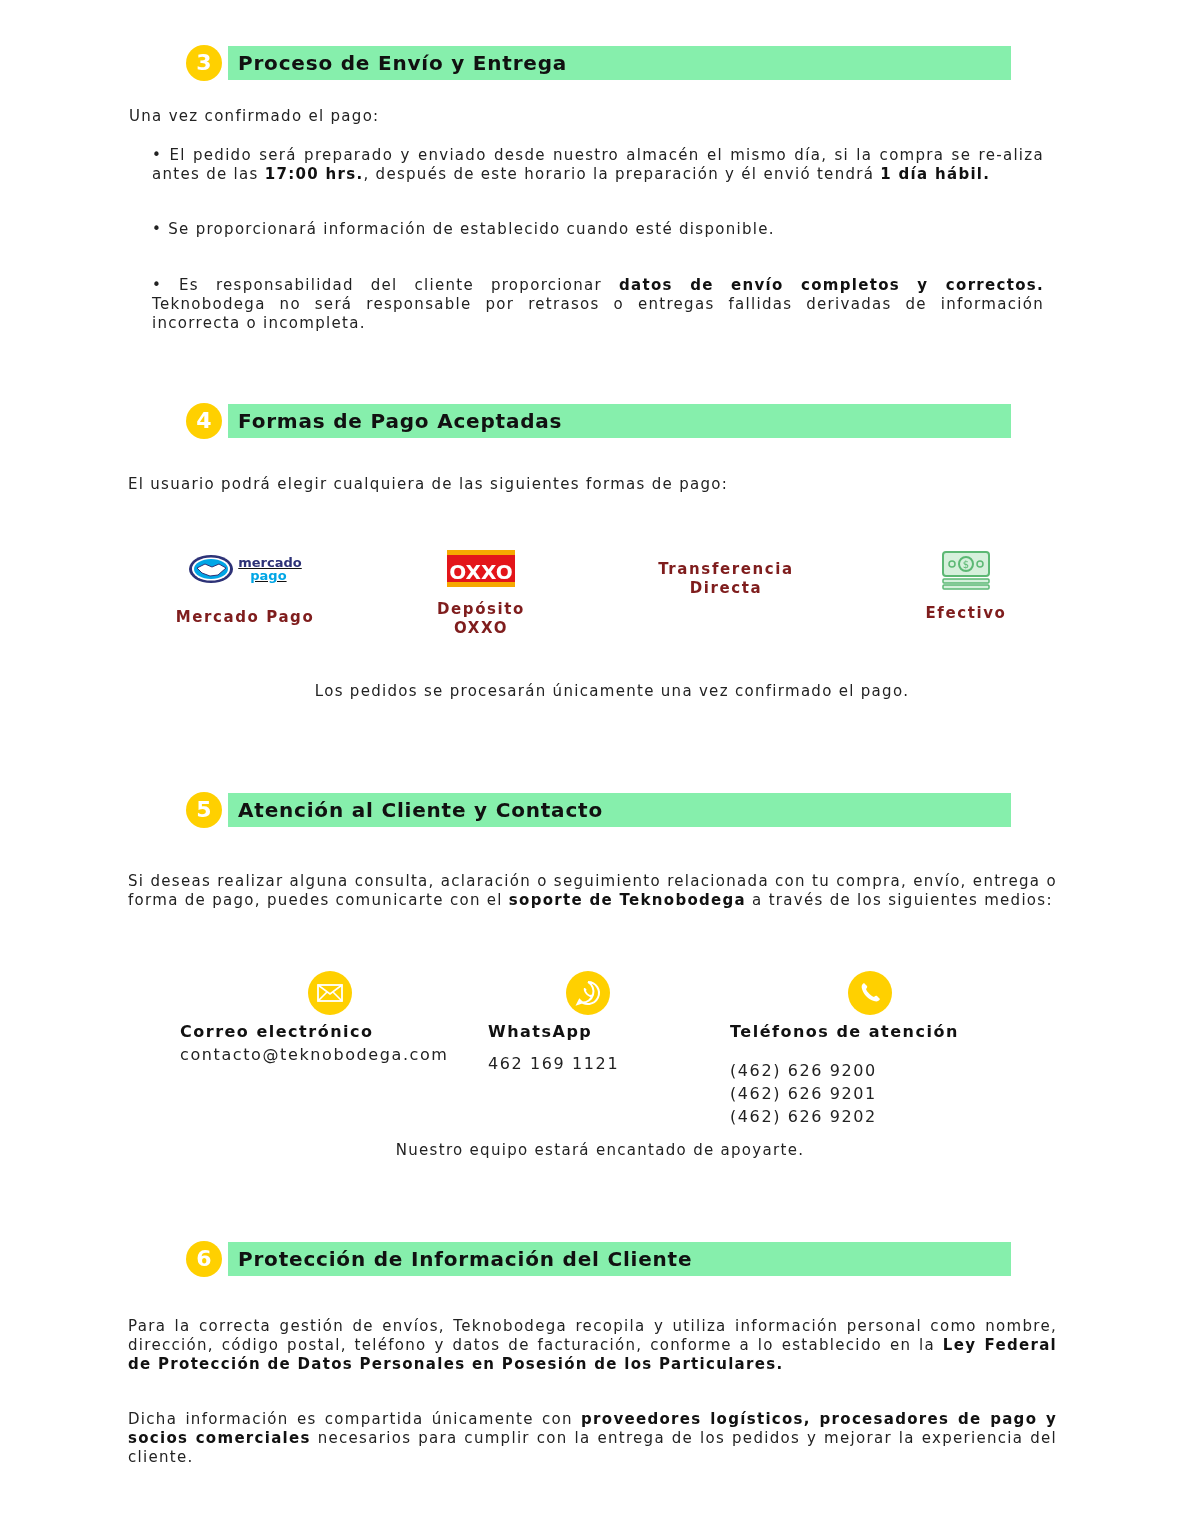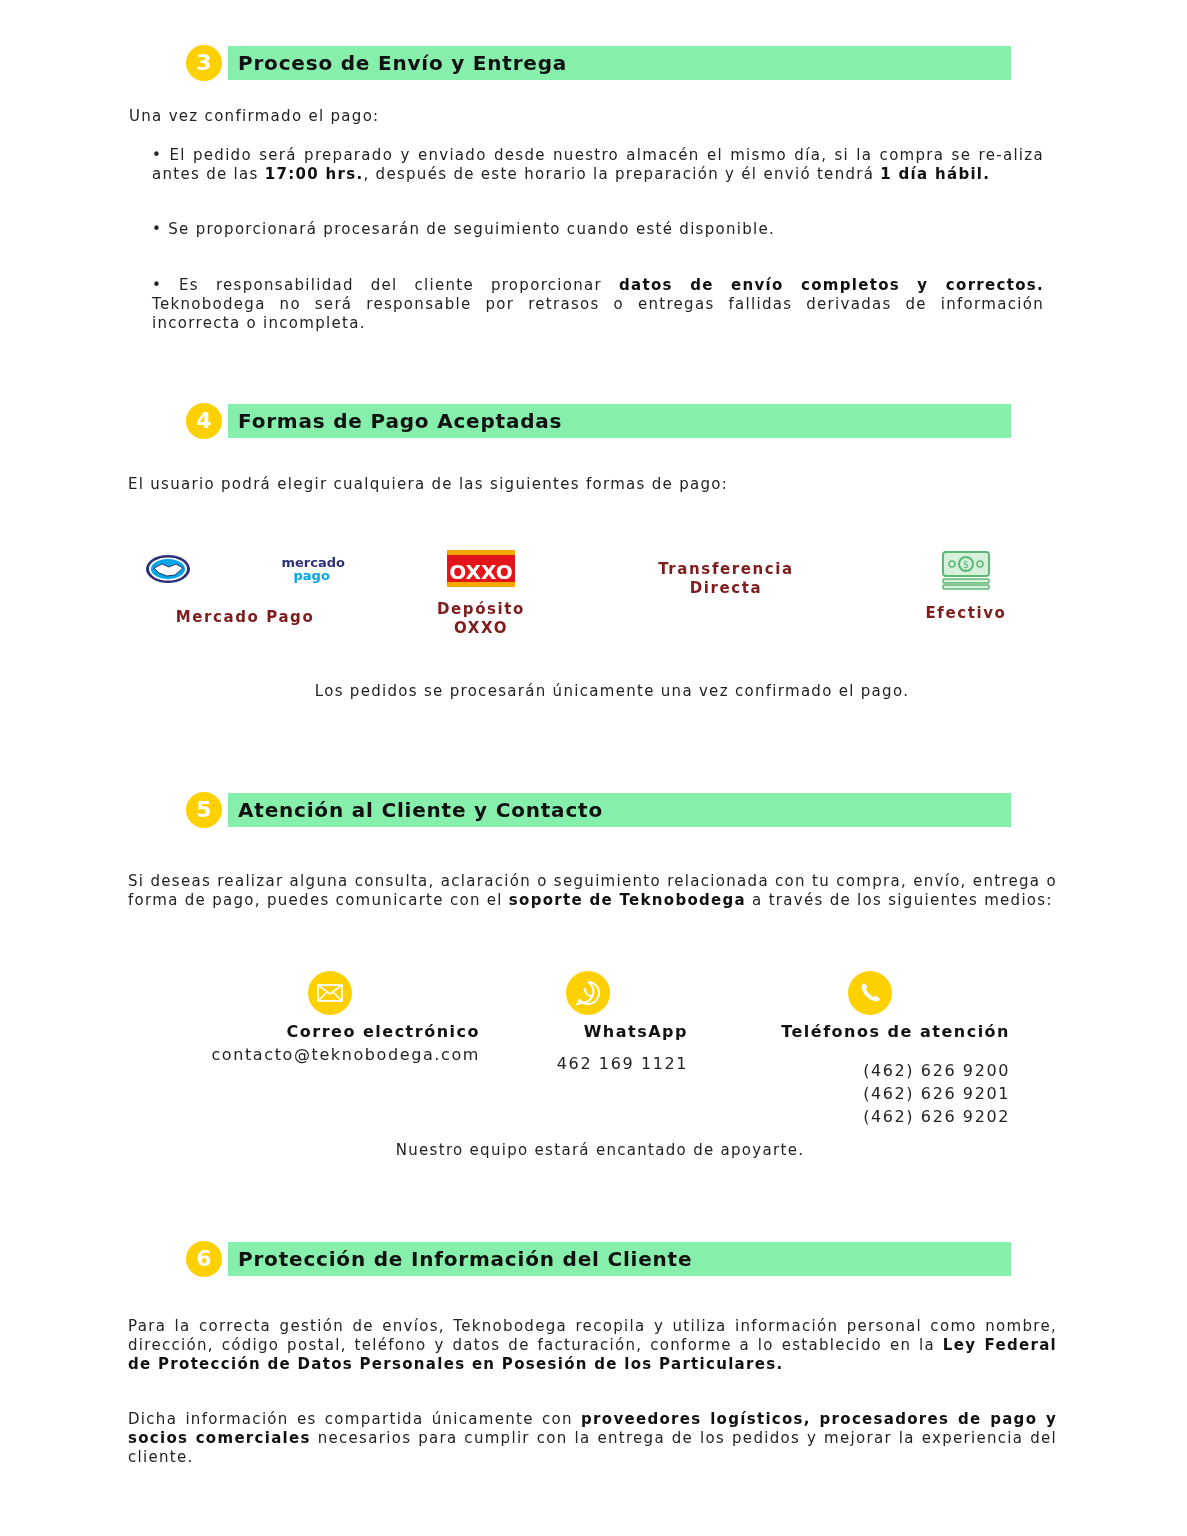--- a/index.html
+++ b/index.html
@@ -7,54 +7,54 @@
   .abs { position:absolute; }
   .sec-head { position:absolute; left:186px; height:34px; }
   .sec-num { position:absolute; left:0; top:-1px; width:36px; height:36px; border-radius:50%; background:#ffd000; color:#fff; font-weight:bold; font-size:22px; text-align:center; line-height:36px; font-family:"DejaVu Sans", sans-serif; }
   .sec-bar { position:absolute; left:42px; top:0; width:783px; height:34px; background:#86efac; }
   .sec-title { position:absolute; left:10px; top:0; line-height:34px; font-weight:bold; font-size:20px; color:#111; letter-spacing:0.8px; white-space:nowrap; }
   .txt { font-size:15px; letter-spacing:1.3px; line-height:19px; color:#222; }
   .justify { text-align:justify; text-align-last:left; }
   b { font-weight:bold; color:#111; }
   .pay { position:absolute; width:200px; text-align:center; }
   .pay-label { font-weight:bold; font-size:15px; letter-spacing:1.6px; line-height:19px; color:#7f1d1d; }
-  .contact { position:absolute; text-align:right; }
+  .contact { position:absolute; text-align:left; }
   .c-icon { width:44px; height:44px; border-radius:50%; background:#ffd000; margin:0 auto; display:flex; align-items:center; justify-content:center; }
   .c-label { font-weight:bold; font-size:16px; letter-spacing:1.5px; margin-top:6px; color:#111; line-height:22px; }
   .c-val { font-size:16px; letter-spacing:1.6px; line-height:23px; color:#222; }
 </style>
 </head>
 <body>
 
 <div class="sec-head" style="top:46px;">
   <div class="sec-num">3</div>
   <div class="sec-bar">
     <span class="sec-title">Proceso de Envío y Entrega</span>
   </div>
 </div>
 
 <div class="abs txt" style="left:129px; top:107px;">Una vez confirmado el pago:</div>
 
 <div class="abs txt justify" style="left:152px; top:146px; width:892px;"><span>• El pedido será preparado y enviado desde nuestro almacén el mismo día, si la compra se re-aliza antes de las </span><b>17:00 hrs.</b><span>, después de este horario la preparación y él envió tendrá </span><b>1 día hábil.</b></div>
 
-<div class="abs txt" style="left:152px; top:220px;">• Se proporcionará procesarán de seguimiento cuando esté disponible.</div>
+<div class="abs txt" style="left:152px; top:220px;">• Se proporcionará información de establecido cuando esté disponible.</div>
 
 <div class="abs txt justify" style="left:152px; top:276px; width:892px;"><span>• Es responsabilidad del cliente proporcionar </span><b>datos de envío completos y correctos.</b><span> Teknobodega no será responsable por retrasos o entregas fallidas derivadas de información incorrecta o incompleta.</span></div>
 
 <div class="sec-head" style="top:404px;">
   <div class="sec-num">4</div>
   <div class="sec-bar">
     <span class="sec-title">Formas de Pago Aceptadas</span>
   </div>
 </div>
 
 <div class="abs txt" style="left:128px; top:475px;">El usuario podrá elegir cualquiera de las siguientes formas de pago:</div>
 
 <div class="pay" style="left:145px; top:550px;">
-  <div style="height:38px; display:flex; align-items:center; justify-content:space-between; gap:4px;">
+  <div style="height:38px; display:flex; align-items:center; justify-content:center; gap:4px;text-decoration:underline;">
     <svg width="46" height="32" viewBox="0 0 46 32">
       <ellipse cx="23" cy="16" rx="22" ry="14" fill="#2d3277"></ellipse>
       <ellipse cx="23" cy="16" rx="19" ry="11.5" fill="#ffffff"></ellipse>
       <ellipse cx="23" cy="16" rx="17" ry="10" fill="#00a6e6"></ellipse>
       <path d="M9 15 L17 11 L24 14 L31 11 L38 15 L30 22 L22 23 L14 20 Z" fill="#ffffff" stroke="#2d3277" stroke-width="1"></path>
     </svg>
     <div style="text-align:left; line-height:13px; font-weight:bold; font-size:13px;">
       <div style="color:#2d3277;">mercado</div>
       <div style="color:#00a6e6; padding-left:12px;">pago</div>
     </div>

